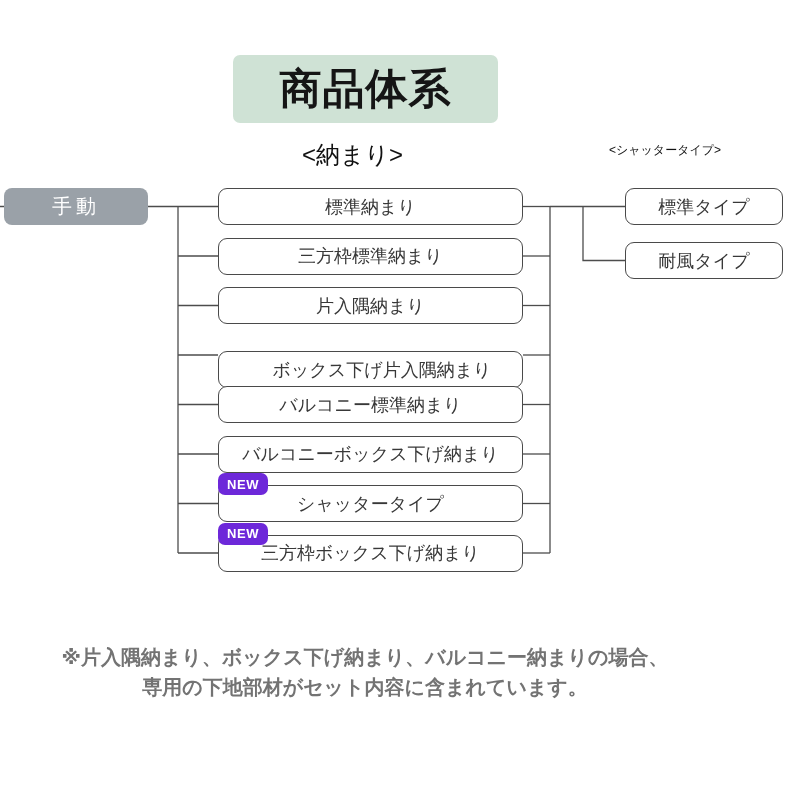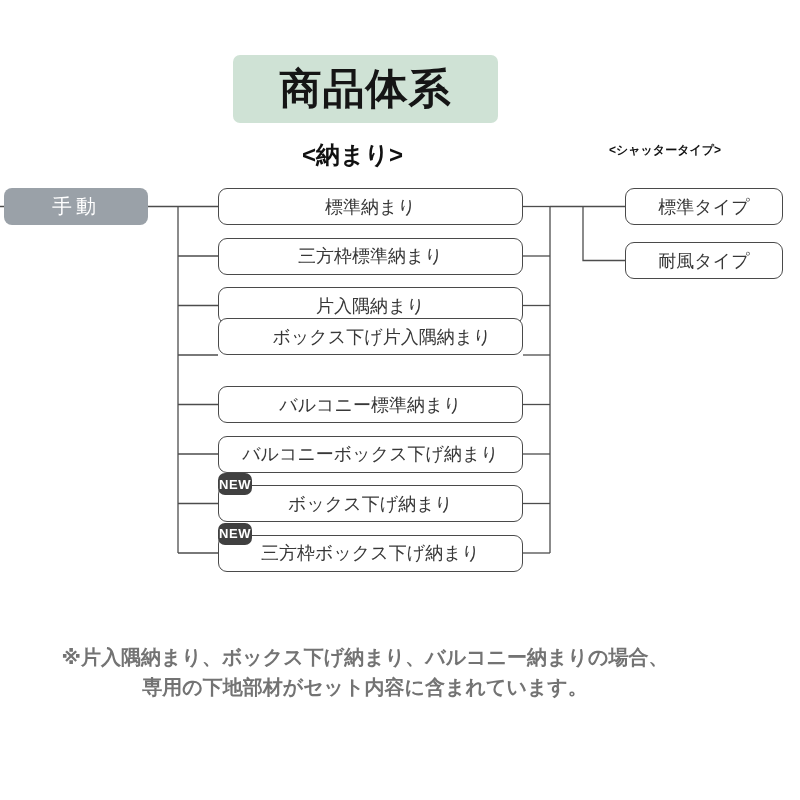--- a/index.html
+++ b/index.html
@@ -12,47 +12,47 @@
   }
   
   .title-block{
     position:absolute;left:233px;top:55px;width:265px;height:68px;
     background:#cfe2d5;border-radius:7px;
     display:flex;align-items:center;justify-content:center;
     font-size:42px;font-weight:bold;color:#151515;letter-spacing:1px;
   }
   
   .col-header{
-    position:absolute;text-align:center;font-weight:bold;color:#111111;
+    position:absolute;text-align:center;font-weight:normal;color:#111111;
   }
   .col-header.naomari{left:200px;top:139px;width:305px;font-size:24px;}
   .col-header.shutter{left:545px;top:142px;width:240px;font-size:12px;}
   
   #connectors{position:absolute;left:0;top:0;z-index:0;}
   
   .node{
     position:absolute;box-sizing:border-box;z-index:1;
     display:flex;align-items:center;justify-content:center;
     background:#ffffff;border:1.3px solid #4a4a4a;border-radius:9px;
     font-size:18px;color:#383838;white-space:nowrap;
   }
   .src-node{
     left:4px;top:188px;width:144px;height:37px;
     background:#9aa1a8;border:none;border-radius:8px;
     color:#ffffff;font-size:20px;letter-spacing:4px;
   }
   .mbox{left:218px;width:305px;height:37px;}
-  .m1{top:188px;} .m2{top:237.5px;} .m3{top:287px;} .m4{top:318px;padding-left:23px;}
+  .m1{top:188px;} .m2{top:237.5px;} .m3{top:287px;} .m4{top:351px;padding-left:23px;}
   .m5{top:386px;} .m6{top:435.5px;} .m7{top:485px;} .m8{top:534.5px;}
   .sbox{left:625px;width:158px;height:37px;}
   .s1{top:188px;} .s2{top:242px;}
   
   .new-badge{
-    position:absolute;left:-1px;top:-13px;width:34px;height:22px;
-    background:#404040;border-radius:7px;
+    position:absolute;left:-1px;top:-13px;width:50px;height:22px;
+    background:#6d28d9;border-radius:7px;
     display:flex;align-items:center;justify-content:center;
     color:#ffffff;font-size:13px;font-weight:bold;letter-spacing:0.5px;
   }
   
   .note{
     position:absolute;left:60px;top:642px;width:610px;
     text-align:center;font-size:20px;font-weight:bold;color:#737373;
     line-height:30px;
   }
 </style>
@@ -111,21 +111,21 @@
     <span>ボックス下げ片入隅納まり</span>
   </div>
   <div class="node mbox m5">
     <span>バルコニー標準納まり</span>
   </div>
   <div class="node mbox m6">
     <span>バルコニーボックス下げ納まり</span>
   </div>
   <div class="node mbox m7">
     <span class="new-badge">NEW</span>
-    <span>ボックス下げ納まり</span>
+    <span>シャッタータイプ</span>
   </div>
   <div class="node mbox m8">
     <span class="new-badge">NEW</span>
     <span>三方枠ボックス下げ納まり</span>
   </div>
 
   <div class="node sbox s1">
     <span>標準タイプ</span>
   </div>
   <div class="node sbox s2">

